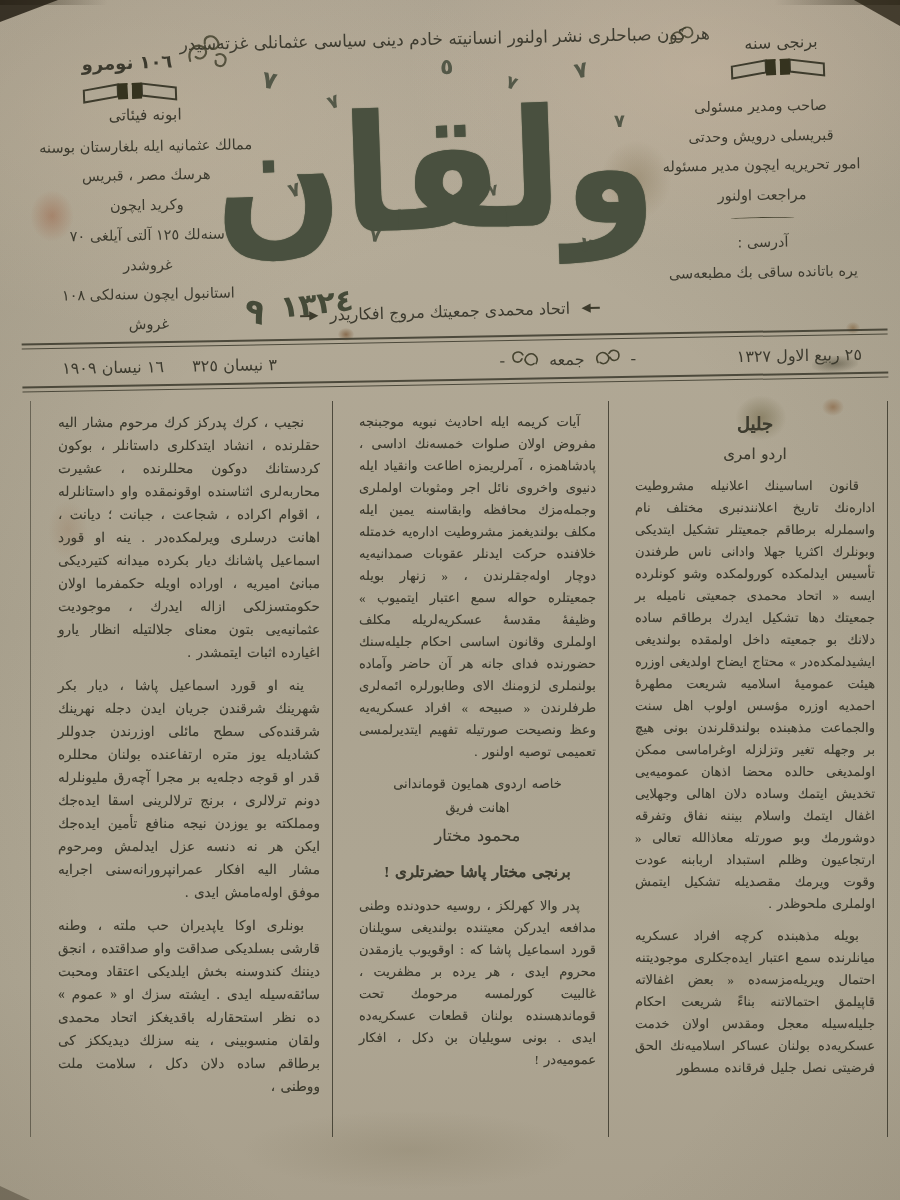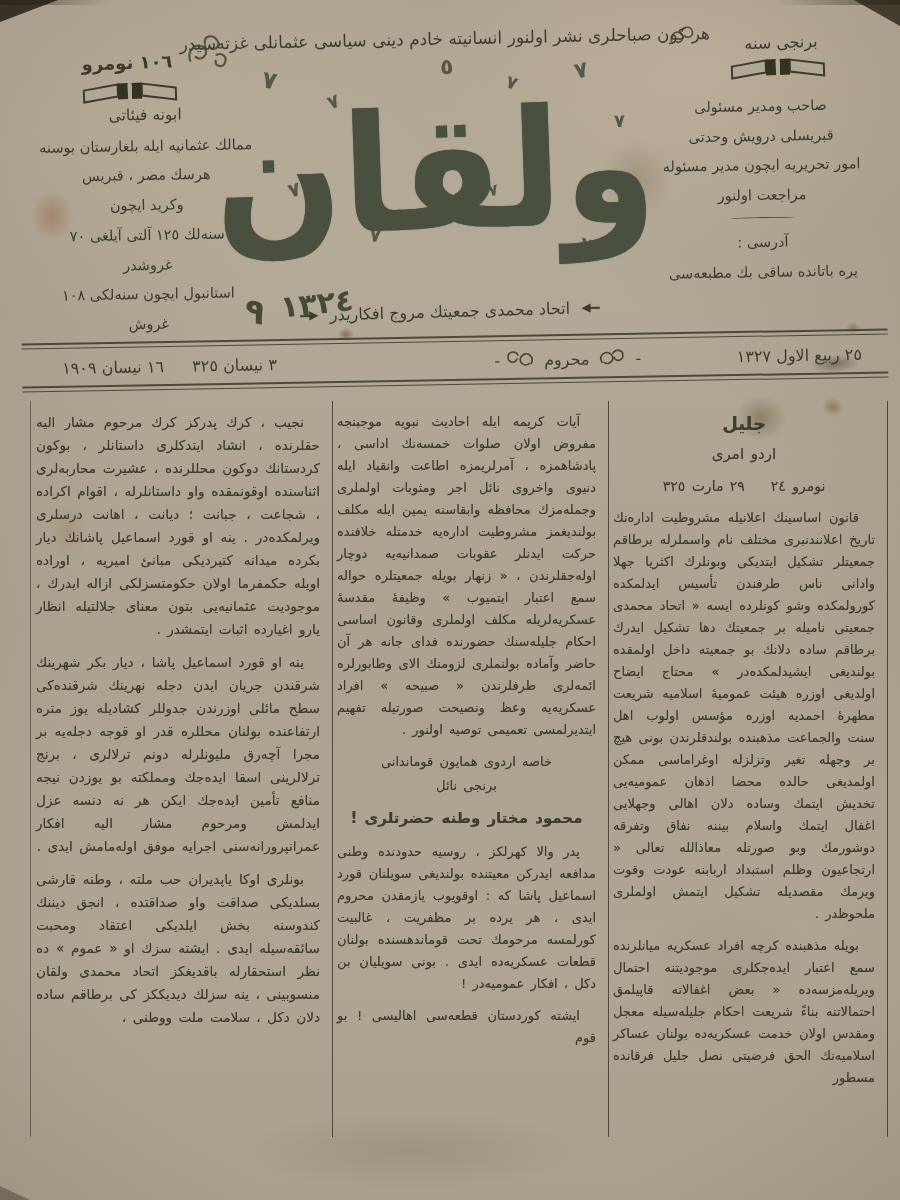--- a/index.html
+++ b/index.html
@@ -56,22 +56,22 @@
   .motto-text{font-size:16px;white-space:nowrap;}
   
   .datebar{position:absolute;left:22px;top:336px;width:866px;transform:rotate(-1deg);}
   .rule{height:6px;border-top:2.4px solid #3b392c;border-bottom:1.2px solid #3b392c;opacity:.85;}
   .date-row{display:flex;direction:rtl;align-items:center;justify-content:space-between;padding:7px 26px 6px 40px;font-size:16px;white-space:nowrap;}
   .date-mid{display:flex;align-items:center;gap:8px;margin-left:120px;}
   .dash{letter-spacing:-2px;}
   
   .cols{position:absolute;left:30px;top:401px;width:858px;height:736px;display:flex;direction:rtl;
         border-right:1.4px solid rgba(52,50,38,.8);border-left:1.2px solid rgba(52,50,38,.55);overflow:hidden;}
-  .col{padding:10px 12px 0 4px;overflow:hidden;text-align:justify;text-align-last:right;
-       font-size:13px;line-height:22px;word-spacing:2px;color:#3e3c2f;text-shadow:0 0 .5px rgba(62,60,47,.55);}
+  .col{padding:10px 12px 0 26px;overflow:hidden;text-align:justify;text-align-last:right;
+       font-size:13px;line-height:22px;word-spacing:2px;color:#3e3c2f;text-shadow:0 0 .5px rgba(62,60,47,.55);font-family:Liberation Serif, serif;}
   .col-1{width:279px;border-left:1.3px solid rgba(52,50,38,.8);}
   .col-2{width:276px;border-left:1.3px solid rgba(52,50,38,.8);}
   .col-3{width:300px;font-size:13.6px;line-height:23px;}
   .c-h1{text-align:center;text-align-last:center;font-size:18px;font-weight:bold;margin:2px 0 8px;}
   .c-h2{text-align:left;text-align-last:center;font-size:15px;margin:1px 0 10px;}
   .c-meta{text-align:center;text-align-last:center;font-size:14px;margin:0 0 10px;letter-spacing:1px;}
   .c-p{margin:0 0 10px;text-indent:16px;}
   .c-sig{text-align:center;text-align-last:center;margin:2px 0;}
   .c-name{text-align:center;text-align-last:center;font-size:16px;letter-spacing:2px;margin:6px 0 14px;}
   .c-head{text-align:center;text-align-last:center;font-size:15px;font-weight:bold;margin:10px 0 12px;}
@@ -186,50 +186,49 @@
 
   <div class="datebar">
     <div class="rule"></div>
     <div class="date-row">
       <span>٢٥ ربیع الاول ١٣٢٧</span>
       <span class="date-mid">
         <span class="dash">-</span>
         <svg class="orn" width="30" height="24" viewBox="0 0 30 24" fill="none" stroke="#45432f" stroke-width="1.6" stroke-linecap="round">
           <path d="M5 16 C1 9 9 3 14 8 C19 13 12 20 7 16 M16 7 c3 -5 10 -3 10 2 c0 6 -7 7 -9 2"></path>
         </svg>
-        <span>محروم</span>
+        <span>جمعه</span>
         <svg class="orn" width="30" height="24" viewBox="0 0 30 24" fill="none" stroke="#45432f" stroke-width="1.6" stroke-linecap="round">
           <path d="M25 16 C29 9 21 3 16 8 C11 13 18 20 23 16 M12 7 c-3 -5 -10 -3 -10 2 c0 6 7 7 9 2"></path>
         </svg>
         <span class="dash">-</span>
       </span>
       <span>
         <span>٣ نیسان ٣٢٥</span>
         <span style="display:inline-block;width:18px;"></span>
         <span>١٦ نیسان ١٩٠٩</span>
       </span>
     </div>
     <div class="rule"></div>
   </div>
 
   <div class="cols">
     <div class="col col-1">
         <div class="c-h1">جلیل</div>
         <div class="c-h2">اردو امری</div>
-        <div class="c-meta">نومرو ٢٤&nbsp;&nbsp;&nbsp; ٢٩ مارت ٣٢٥</div>
         <div class="c-p">قانون اساسینك اعلانیله مشروطیت اداره‌نك تاریخ اعلانندنبری مختلف نام واسملرله برطاقم جمعیتلر تشكیل ایتدیكی وبونلرك اكثریا جهلا وادانی ناس طرفندن تأسیس ایدلمكده كورولمكده وشو كونلرده ایسه « اتحاد محمدی جمعیتی نامیله بر جمعیتك دها تشكیل ایدرك برطاقم ساده دلانك بو جمعیته داخل اولمقده بولندیغی ایشیدلمكده‌در » محتاج ایضاح اولدیغی اوزره هیئت عمومیهٔ اسلامیه شریعت مطهرهٔ احمدیه اوزره مؤسس اولوب اهل سنت والجماعت مذهبنده بولندقلرندن بونی هیچ بر وجهله تغیر وتزلزله اوغراماسی ممكن اولمدیغی حالده محضا اذهان عمومیه‌یی تخدیش ایتمك وساده دلان اهالی وجهلایی اغفال ایتمك واسلام بیننه نفاق وتفرقه دوشورمك وبو صورتله معاذالله تعالی « ارتجاعیون وظلم استبداد اربابنه عودت وقوت ویرمك مقصدیله تشكیل ایتمش اولملری ملحوظدر .</div>
         <div class="c-p">بویله مذهبنده كرچه افراد عسكریه میانلرنده سمع اعتبار ایده‌جكلری موجودیتنه احتمال ویریله‌مزسه‌ده « بعض اغفالاته قاپیلمق احتمالاتنه بناءً شریعت احكام جلیله‌سیله معجل ومقدس اولان خدمت عسكریه‌ده بولنان عساكر اسلامیه‌نك الحق فرضیتی نصل جلیل فرقانده مسطور</div>
       </div>
     <div class="col col-2">
         <div class="c-p">آیات كریمه ایله احادیث نبویه موجبنجه مفروض اولان صلوات خمسه‌نك اداسی ، پادشاهمزه ، آمرلریمزه اطاعت وانقیاد ایله دنیوی واخروی نائل اجر ومثوبات اولملری وجمله‌مزك محافظه وابقاسنه یمین ایله مكلف بولندیغمز مشروطیت اداره‌یه خدمتله خلافنده حركت ایدنلر عقوبات صمدانیه‌یه دوچار اوله‌جقلرندن ، « زنهار بویله جمعیتلره حواله سمع اعتبار ایتمیوب » وظیفهٔ مقدسهٔ عسكریه‌لریله مكلف اولملری وقانون اساسی احكام جلیله‌سنك حضورنده فدای جانه هر آن حاضر وآماده بولنملری لزومنك الای وطابورلره ائمه‌لری طرفلرندن « صبیحه » افراد عسكریه‌یه وعظ ونصیحت صورتیله تفهیم ایتدیرلمسی تعمیمی توصیه اولنور .</div>
         <div class="c-sig">خاصه اردوی همایون قوماندانی</div>
-        <div class="c-sig">برنجی نائل</div>
-        <div class="c-head">محمود مختار وطنه حضرتلری !</div>
+        <div class="c-sig">اهانت فریق</div>
+        <div class="c-name">محمود مختار</div>
+        <div class="c-head">برنجی مختار پاشا حضرتلری !</div>
         <div class="c-p">پدر والا كهرلكز ، روسیه حدودنده وطنی مدافعه ایدركن معیتنده بولندیغی سویلنان قورد اسماعیل پاشا كه : اوقویوب یازمقدن محروم ایدی ، هر یرده بر مظفریت ، غالبیت كورلمسه مرحومك تحت قوماندهسنده بولنان قطعات عسكریه‌ده ایدی . بونی سویلیان بن دكل ، افكار عمومیه‌در !</div>
-        <div class="c-p">ایشته كوردستان قطعه‌سی اهالیسی ! بو قوم</div>
       </div>
     <div class="col col-3">
         <div class="c-p">نجیب ، كرك پدركز كرك مرحوم مشار الیه حقلرنده ، انشاد ایتدكلری داستانلر ، بوكون كردستانك دوكون محللرنده ، عشیرت محاربه‌لری اثناسنده اوقونمقده واو داستانلرله ، اقوام اكراده ، شجاعت ، جبانت ؛ دیانت ، اهانت درسلری ویرلمكده‌در . ینه او قورد اسماعیل پاشانك دیار بكرده میدانه كتیردیكی مبانئ امیریه ، اوراده اویله حكمفرما اولان حكومتسزلكی ازاله ایدرك ، موجودیت عثمانیه‌یی بتون معنای جلالتیله انظار یارو اغیارده اثبات ایتمشدر .</div>
         <div class="c-p">ینه او قورد اسماعیل پاشا ، دیار بكر شهرینك شرقندن جریان ایدن دجله نهرینك شرقنده‌كی سطح مائلی اوزرندن جدوللر كشادیله یوز متره ارتفاعنده بولنان محللره قدر او قوجه دجله‌یه بر مجرا آچه‌رق ملیونلرله دونم ترلالری ، برنج ترلالرینی اسقا ایده‌جك ومملكته بو یوزدن نیجه منافع تأمین ایده‌جك ایكن هر نه دنسه عزل ایدلمش ومرحوم مشار الیه افكار عمرانپرورانه‌سنی اجرایه موفق اوله‌مامش ایدی .</div>
         <div class="c-p">بونلری اوكا یاپدیران حب ملته ، وطنه قارشی بسلدیكی صداقت واو صداقتده ، انجق دیننك كندوسنه بخش ایلدیكی اعتقاد ومحبت سائقه‌سیله ایدی . ایشته سزك او « عموم » ده نظر استحقارله باقدیغكز اتحاد محمدی ولقان منسوبینی ، ینه سزلك دیدیككز كی برطاقم ساده دلان دكل ، سلامت ملت ووطنی ،</div>
       </div>
   </div>
 
 </div>
 

